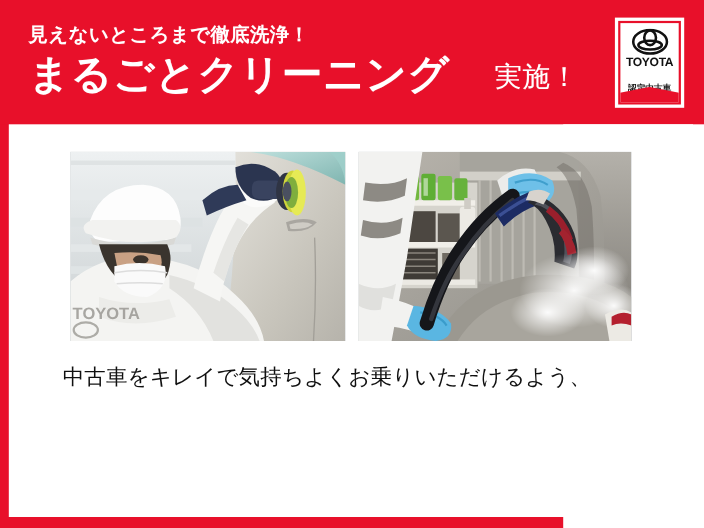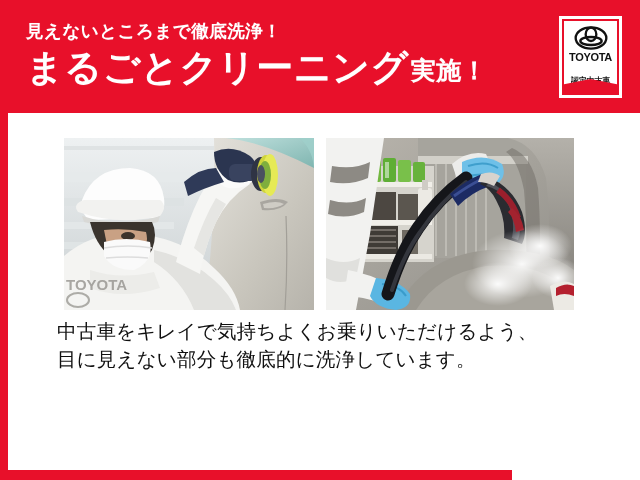--- a/index.html
+++ b/index.html
@@ -45,33 +45,34 @@
     letter-spacing: 0.5px;
     line-height: 20px;
     white-space: nowrap;
     text-shadow: 0 0 1px rgba(255,255,255,0.25);
   }
   .headline-row {
     display: flex;
     align-items: flex-end;
     margin-top: 7px;
     white-space: nowrap;
+    justify-content: space-between;
   }
   .headline-main {
     color: #ffffff;
     font-size: 37px;
     font-weight: bold;
     line-height: 40px;
     letter-spacing: 0.5px;
     text-shadow: 0 0 1px rgba(255,255,255,0.3);
   }
   .headline-tail {
     color: #ffffff;
     font-size: 25px;
-    font-weight: bold;
+    font-weight: normal;
     line-height: 32px;
     letter-spacing: 0.5px;
     padding-bottom: 2px;
     margin-left: 2px;
     text-shadow: 0 0 1px rgba(255,255,255,0.3);
   }
 
   
   #badge {
     position: absolute;
@@ -151,21 +152,21 @@
     background: #cfd4d6;
   }
   #photo-left  { left: 0px;   width: 250px; }
   #photo-right { left: 262px; width: 248px; }
   .photo svg { display: block; width: 100%; height: 100%; }
 
   
   #body-copy {
     position: absolute;
     left: 49px;
-    top: 204px;
+    top: 216px;
     width: 545px;
   }
   .body-line {
     color: #101010;
     font-size: 19.5px;
     line-height: 28px;
     letter-spacing: 0.2px;
     white-space: nowrap;
   }
 </style>
@@ -377,17 +378,16 @@
           <ellipse cx="232" cy="140" rx="26" ry="20" fill="url(#steam)"></ellipse>
 
           <path d="M224 148 Q238 140 248 146 L248 172 L228 172 Z" fill="#eceae4"></path>
           <path d="M230 150 Q240 144 248 148 L248 158 Q238 154 230 158 Z" fill="#b4202e"></path>
         </svg>
       </div>
     </div>
 
     <div id="body-copy">
       <div class="body-line">中古車をキレイで気持ちよくお乗りいただけるよう、</div>
-      <div class="body-line">目に見えない部分も徹底的に洗浄しています。</div>
     </div>
 
   </div>
 </div>
 
 </body></html>

